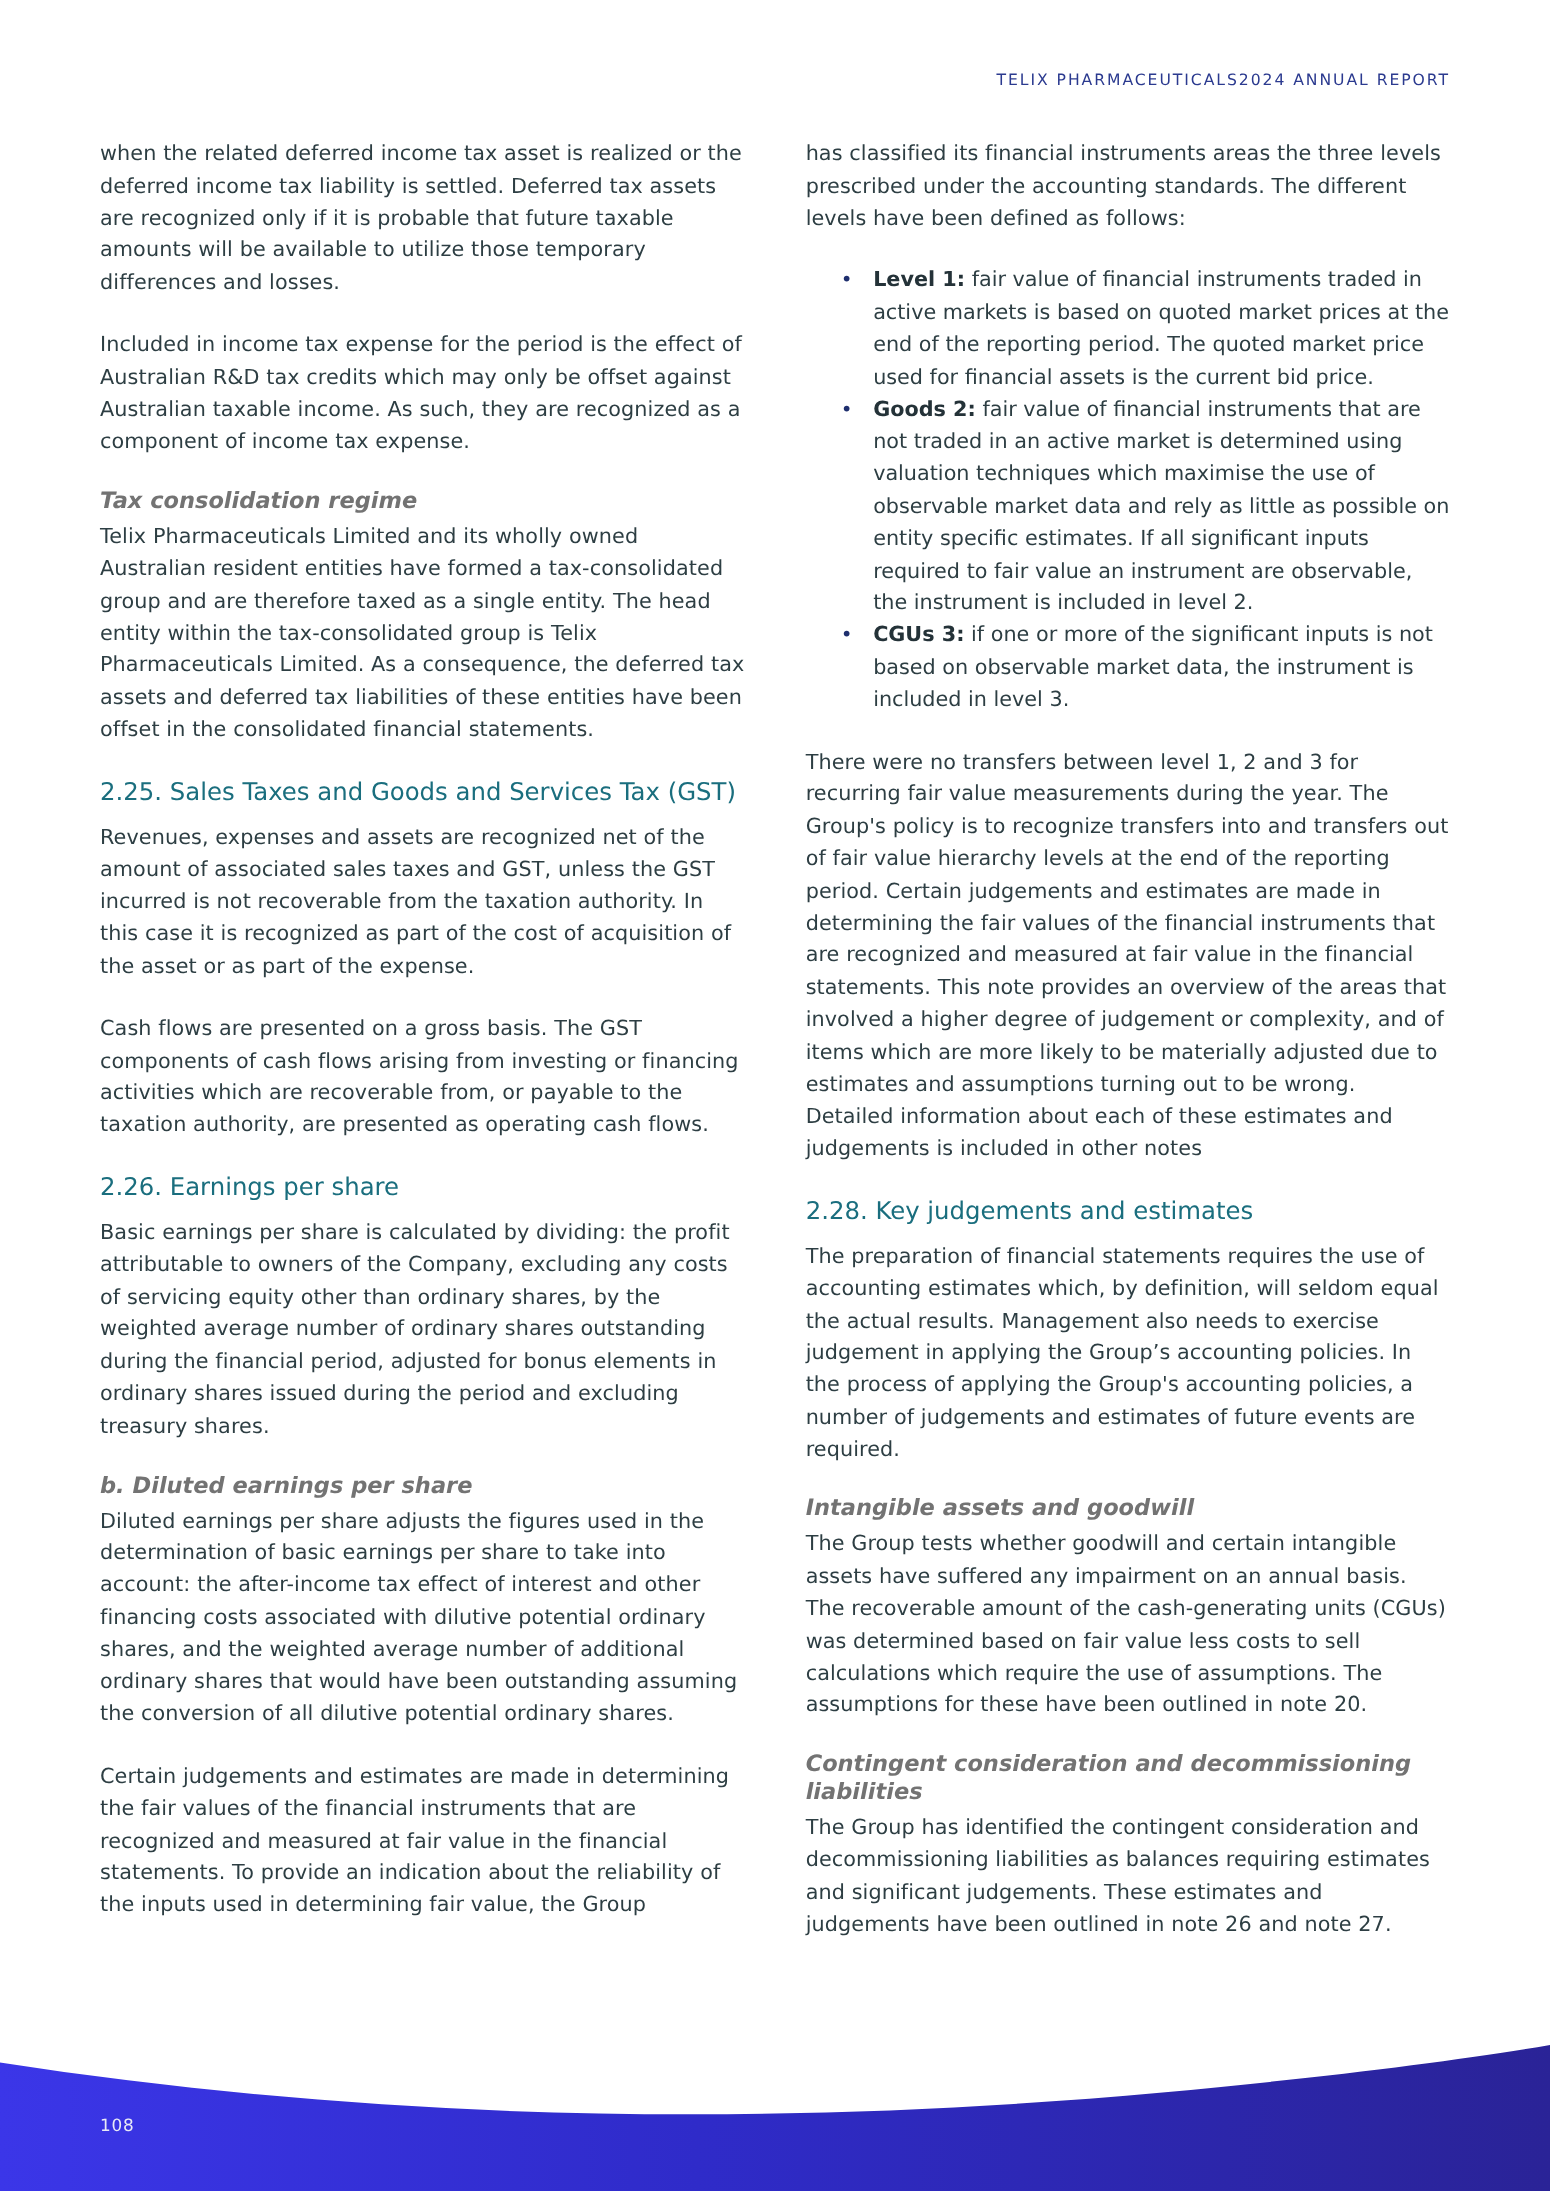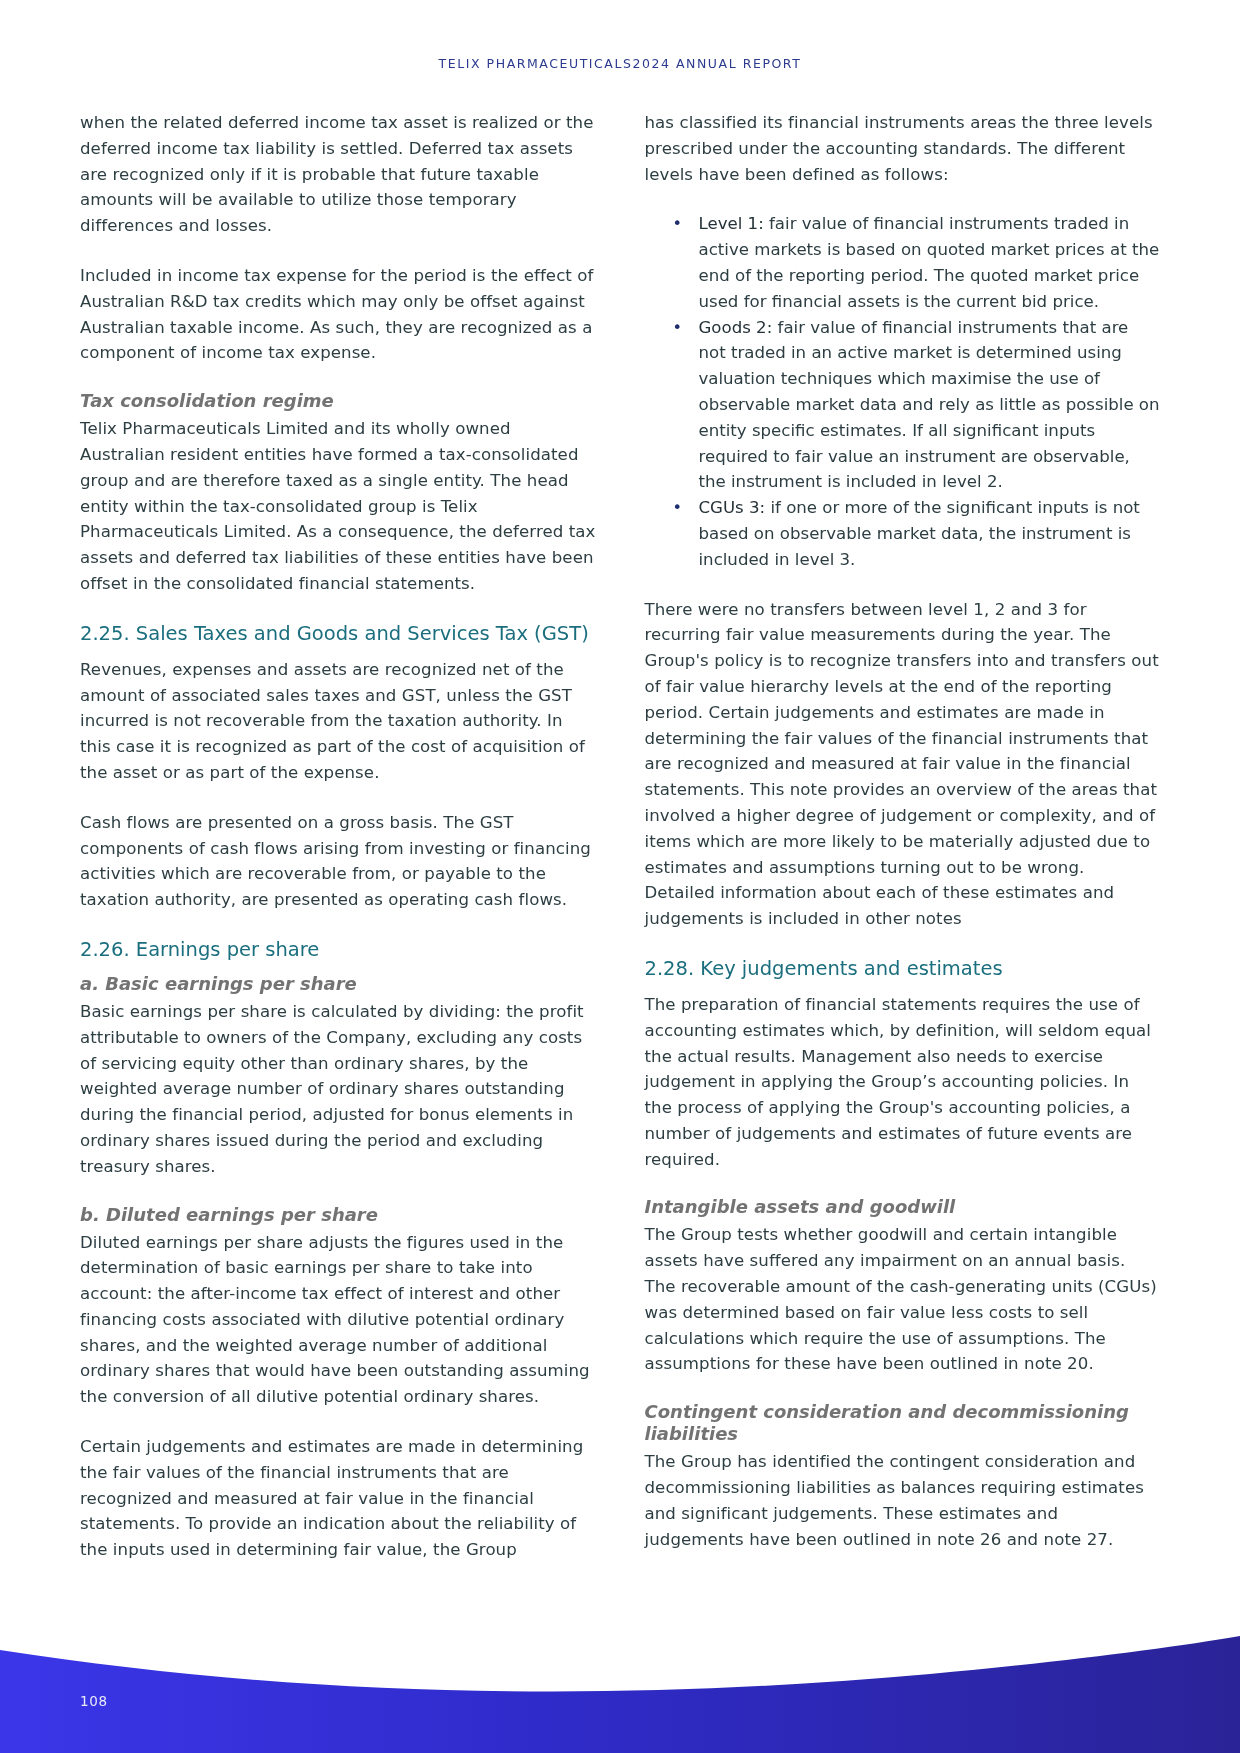--- a/index.html
+++ b/index.html
@@ -18,21 +18,21 @@
   }
 
   
   .page-header {
     position: absolute;
     top: 52px;
     left: 80px;
     right: 80px;
     height: 22px;
     display: flex;
-    justify-content: center;
+    justify-content: flex-end;
     align-items: center;
   }
   .header-text {
     font-size: 12.5px;
     letter-spacing: 1.55px;
     color: #2b3a8f;
     font-weight: 500;
     white-space: nowrap;
   }
 
@@ -94,21 +94,21 @@
   ul.levels li + li { margin-top: 0px; }
   ul.levels li .bullet {
     position: absolute;
     left: 0;
     top: 0;
     color: #1f2f6e;
     font-size: 16px;
     line-height: 25.8px;
   }
   ul.levels li b {
-    font-weight: 400;
+    font-weight: 700;
     color: #243238;
     text-align: right;
   }
 
   
   .footer-wave {
     position: absolute;
     left: 0;
     bottom: 0;
     width: 1240px;
@@ -144,21 +144,20 @@
     <p class="body">Included in income tax expense for the period is the effect of Australian R&amp;D tax credits which may only be offset against Australian taxable income. As such, they are recognized as a component of income tax expense.</p>
 
     <h3 class="subhead">Tax consolidation regime</h3>
     <p class="body">Telix Pharmaceuticals Limited and its wholly owned Australian resident entities have formed a tax-consolidated group and are therefore taxed as a single entity. The head entity within the tax-consolidated group is Telix Pharmaceuticals Limited. As a consequence, the deferred tax assets and deferred tax liabilities of these entities have been offset in the consolidated financial statements.</p>
 
     <h2 class="section">2.25. Sales Taxes and Goods and Services Tax (GST)</h2>
     <p class="body">Revenues, expenses and assets are recognized net of the amount of associated sales taxes and GST, unless the GST incurred is not recoverable from the taxation authority. In this case it is recognized as part of the cost of acquisition of the asset or as part of the expense.</p>
     <p class="body">Cash flows are presented on a gross basis. The GST components of cash flows arising from investing or financing activities which are recoverable from, or payable to the taxation authority, are presented as operating cash flows.</p>
 
     <h2 class="section">2.26. Earnings per share</h2>
-    <h3 class="subhead first">a. Basic earnings per share</h3>
     <p class="body">Basic earnings per share is calculated by dividing: the profit attributable to owners of the Company, excluding any costs of servicing equity other than ordinary shares, by the weighted average number of ordinary shares outstanding during the financial period, adjusted for bonus elements in ordinary shares issued during the period and excluding treasury shares.</p>
     <h3 class="subhead">b. Diluted earnings per share</h3>
     <p class="body">Diluted earnings per share adjusts the figures used in the determination of basic earnings per share to take into account: the after-income tax effect of interest and other financing costs associated with dilutive potential ordinary shares, and the weighted average number of additional ordinary shares that would have been outstanding assuming the conversion of all dilutive potential ordinary shares.</p>
 
     <p class="body tight">Certain judgements and estimates are made in determining the fair values of the financial instruments that are recognized and measured at fair value in the financial statements. To provide an indication about the reliability of the inputs used in determining fair value, the Group</p>
 
   </div>
 
   <div class="col">
 

